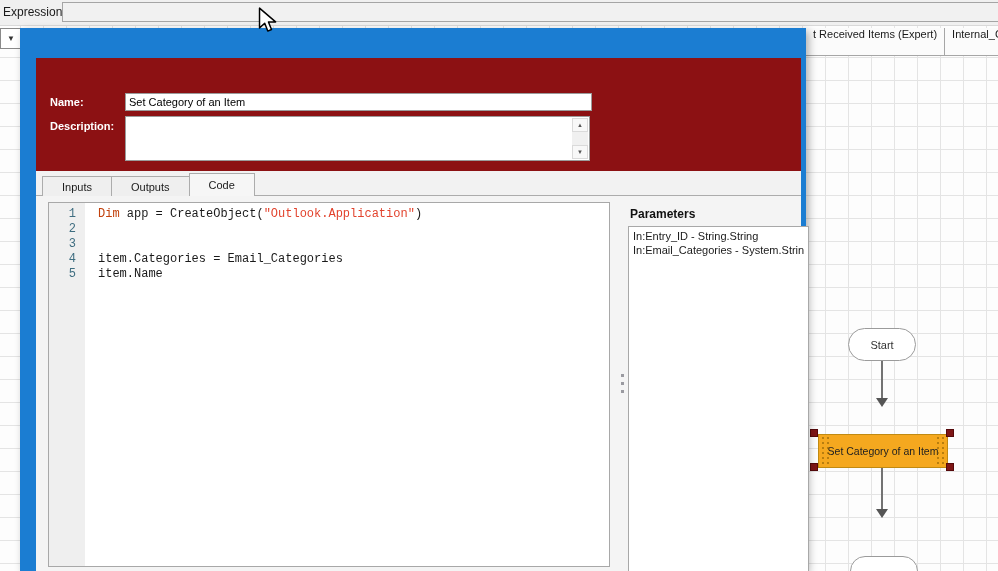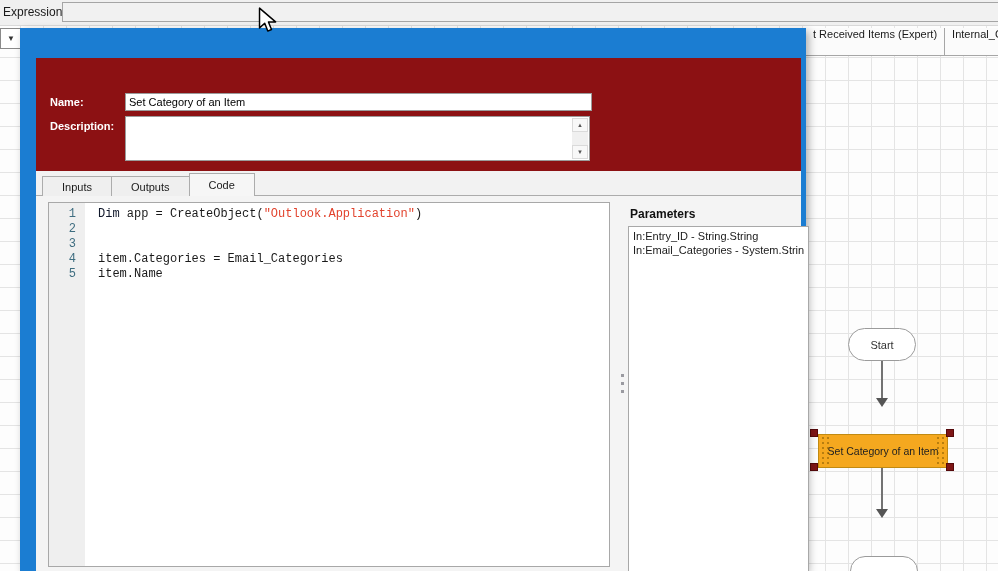--- a/index.html
+++ b/index.html
@@ -72,21 +72,21 @@
 
   .tabpage{left:0;top:137px;right:0;bottom:0;background:#F4F4F4;border-top:1px solid #ACACAC;}
 
   .code-editor{left:12px;top:6px;width:562px;height:365px;background:#FFF;border:1px solid #A8A8A8;box-sizing:border-box;
     overflow:hidden;}
   .gutter{position:absolute;left:0;top:0;bottom:0;width:36px;background:#EFEFEF;}
   .code-lines{position:absolute;left:0;top:4px;right:0;}
   .code-line{display:flex;height:15px;line-height:15px;font-family:"Liberation Mono","DejaVu Sans Mono",monospace;font-size:12px;}
   .ln{width:36px;text-align:right;padding-right:9px;box-sizing:border-box;color:#3E6D80;}
   .ct{padding-left:13px;white-space:pre;color:#1a1a1a;}
-  .ct .k{color:#0f172a;}
+  .ct .k{color:#c2410c;}
   .ct .s{color:#E2432D;}
 
   .splitter{left:581px;top:6px;width:10px;bottom:6px;display:flex;flex-direction:column;align-items:center;
     justify-content:center;gap:5px;}
   .grip-dot{width:3px;height:3px;background:#9A9AA0;}
 
   .params-title{left:594px;top:11px;font-size:12px;font-weight:bold;color:#111;}
   .params-list{left:592px;top:30px;width:181px;height:397px;background:#FFF;border:1px solid #A8A8A8;box-sizing:border-box;
     padding:2px 4px;}
   .param-item{font-size:11px;color:#1a1a1a;line-height:14px;white-space:nowrap;overflow:hidden;}

